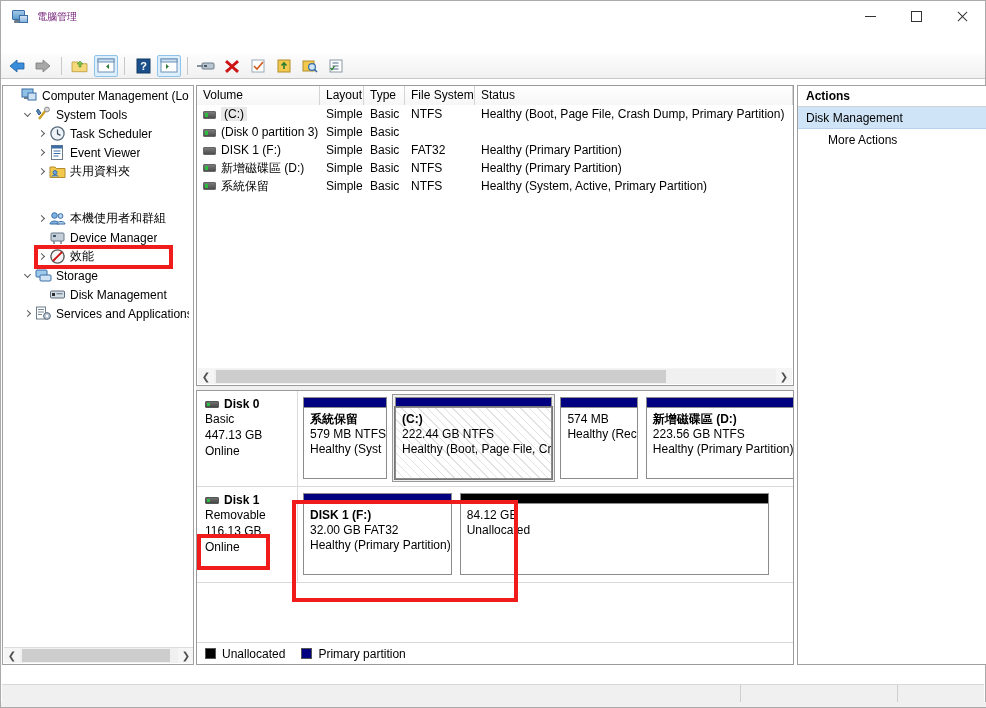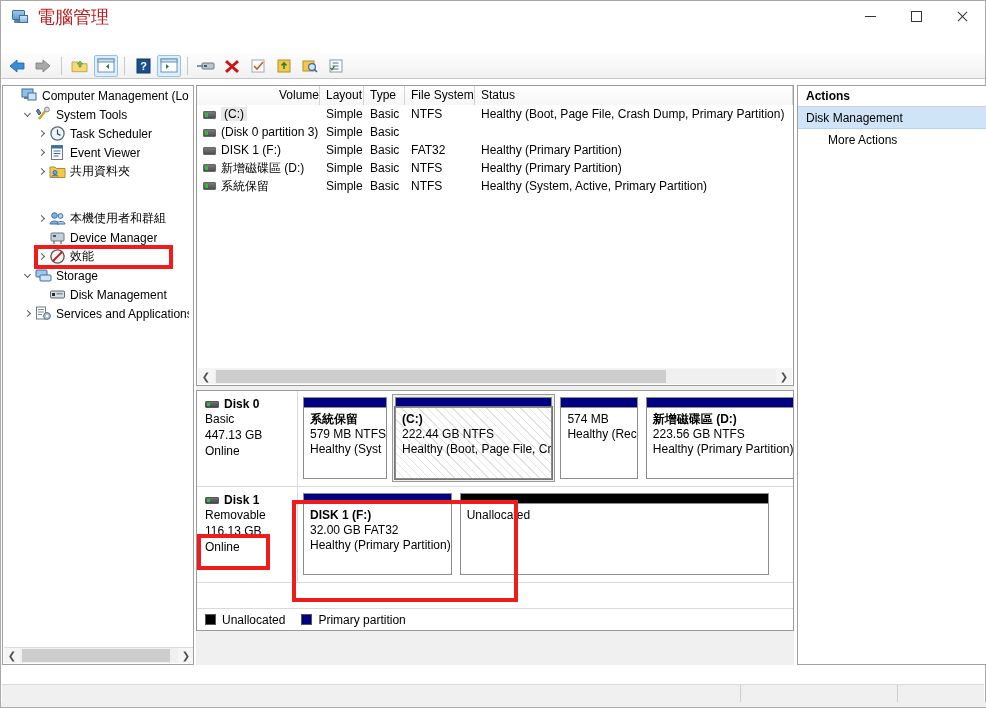--- a/index.html
+++ b/index.html
@@ -36,21 +36,21 @@
   .title-icon .base {
     position: absolute; left: 3px; top: 11px; width: 11px; height: 3px;
     background: #6b7b8a; border-radius: 1px;
   }
   .title-icon .sm {
     position: absolute; left: 8px; top: 6px; width: 9px; height: 8px;
     background: linear-gradient(#cfe3f5, #8ab4dc);
     border: 1px solid #3a6ea5;
   }
   .title-text {
-    margin-left: 8px; font-size: 18px; color: #b91c1c;
+    margin-left: 8px; font-size: 10px; color: #701a75;
   }
   .win-controls {
     position: absolute; right: 0; top: 0; height: 31px; display: flex;
   }
   .win-btn {
     width: 46px; height: 31px; display: flex; align-items: center; justify-content: center;
     color: #222; font-size: 13px; line-height: 1;
   }
   .minimize-glyph { display:block; width: 11px; height: 1px; background: #333; }
   .maximize-glyph { display:block; width: 11px; height: 11px; border: 1px solid #333; }
@@ -148,21 +148,21 @@
     content:''; position: absolute; left: 1px; top: 1px; width: 3px; height: 4px; background: #2cbd3e;
   }
   .sel-cell { background: #e8e8e8; }
   .vol-hscroll {
     position: absolute; left: 1px; bottom: 1px; width: 594px; height: 16px;
     background: #f5f5f5; display: flex; align-items: center;
   }
 
   
   .graph-view {
-    position: absolute; left: 0; top: 305px; width: 598px; height: 241px;
+    position: absolute; left: 0; top: 305px; width: 598px; height: 275px;
     background: #fff; border: 1px solid #9a9a9a; overflow: hidden;
   }
   .disk-row { display: flex; height: 96px; border-bottom: 1px solid #d9d9d9; }
   .disk-info {
     width: 101px; flex: 0 0 101px; padding: 6px 0 0 8px; font-size: 12px;
     border-right: 1px solid #d9d9d9; background: #fff;
   }
   .disk-title { font-weight: bold; display: flex; align-items: center; }
   .disk-glyph {
     display:inline-block; width: 14px; height: 7px; margin-right: 5px;
@@ -471,21 +471,21 @@
         <div class="sb-thumb" style="left:2px; width:148px;"></div>
       </div>
       <div class="sb-arrow">❯</div>
     </div>
   </div>
 
   <div class="center-pane">
 
     <div class="vol-list">
       <div class="vol-head" id="vol-head">
-          <div class="vh" style="width: 123px; text-align: right;">Volume</div>
+          <div class="vh" style="width: 123px;">Volume</div>
           <div class="vh" style="width: 44px;">Layout</div>
           <div class="vh" style="width: 41px;">Type</div>
           <div class="vh" style="width: 70px;">File System</div>
           <div class="vh" style="width: 318px;">Status</div>
         </div>
       <div id="vol-rows">
           <div class="vol-row">
             <div class="vc" style="width: 123px;"><span class="vol-icon green"></span><span class="sel-cell" style="padding: 1px 3px;">(C:)</span></div>
             <div class="vc" style="width: 44px;">Simple</div>
             <div class="vc" style="width: 41px;">Basic</div>
@@ -590,20 +590,21 @@
                 <div class="part-bar"></div>
                 <div class="part-body">
                   <div class="part-name">DISK 1  (F:)</div>
                   <div>32.00 GB FAT32</div>
                   <div>Healthy (Primary Partition)</div>
                 </div>
               </div>
               <div class="part-outer" style="flex: 0.66 1 0%;">
                 <div class="part-bar black"></div>
                 <div class="part-body">
+                  <div>84.12 GB</div>
                   <div>Unallocated</div>
                 </div>
               </div>
             </div>
           </div>
         </div>
       <div class="legend">
         <div class="lg-sw black"></div>
         <div class="lg-txt">Unallocated</div>
         <div class="lg-sw blue"></div>

